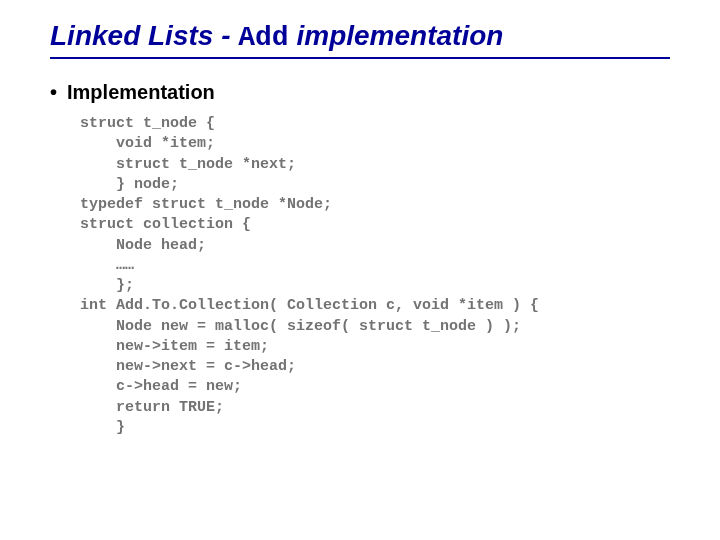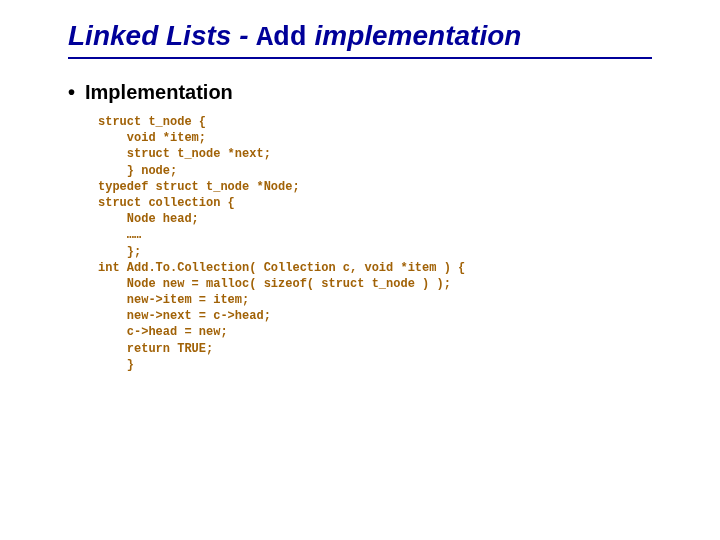--- a/index.html
+++ b/index.html
@@ -5,21 +5,21 @@
   body {
     margin: 0;
     padding: 0;
     background: #fff;
     font-family: Arial, Helvetica, sans-serif;
     width: 720px;
     height: 540px;
     overflow: hidden;
   }
   .slide {
-    padding: 20px 68px;
+    padding: 20px 50px;
   }
   .title {
     font-size: 28px;
     font-weight: bold;
     font-style: italic;
     color: #000099;
     border-bottom: 2px solid #000099;
     padding-bottom: 4px;
     margin-bottom: 22px;
   }
@@ -33,23 +33,23 @@
     margin-bottom: 10px;
     font-size: 20px;
     font-weight: bold;
     color: #000;
   }
   .bullet-dot {
     margin-right: 10px;
   }
   .code-block {
     font-family: "Courier New", Courier, monospace;
-    font-size: 12px;
+    font-size: 15px;
     font-weight: bold;
-    color: #a16207;
+    color: #737373;
     white-space: pre;
     line-height: 1.35;
     margin-left: 30px;
   }
 </style>
 </head>
 <body>
 
 <div class="slide">
   <div class="title">

